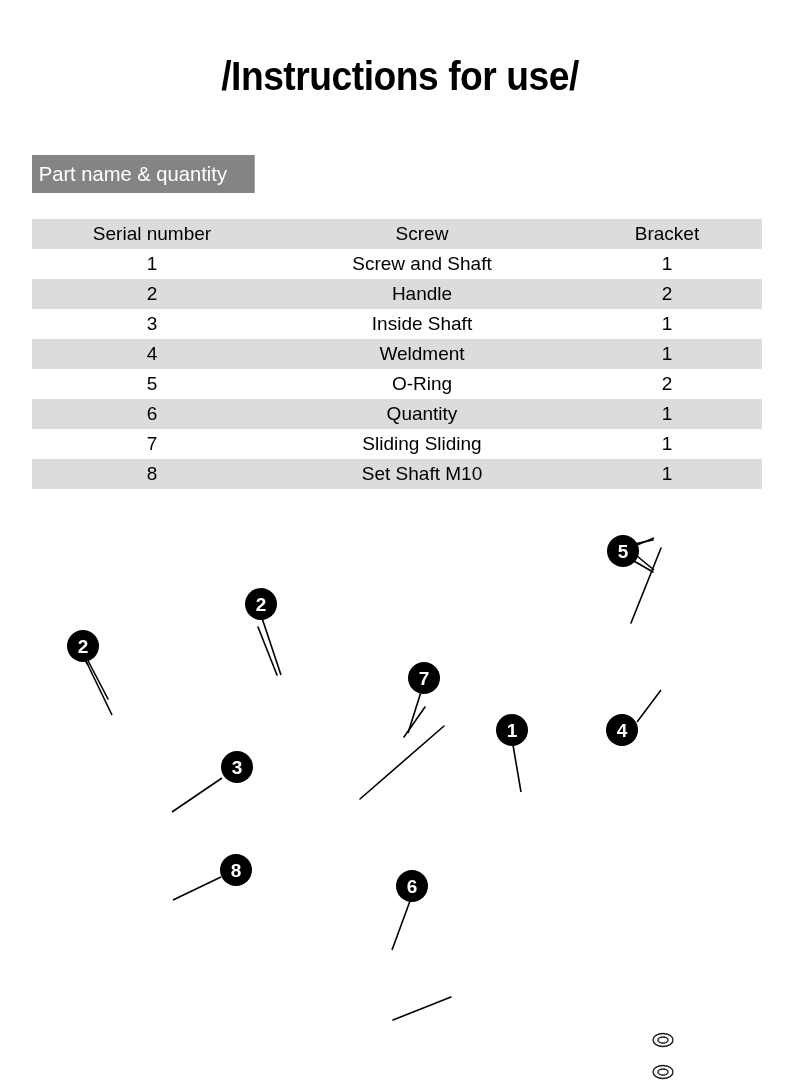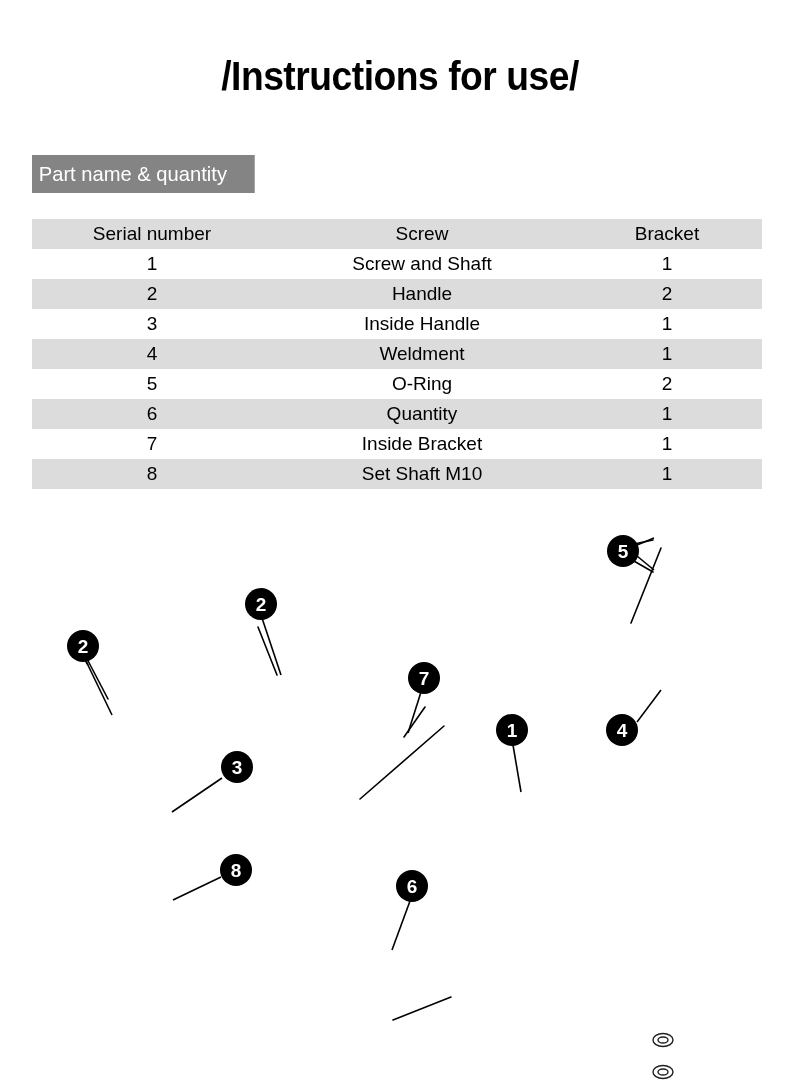--- a/index.html
+++ b/index.html
@@ -118,41 +118,41 @@
       <td>Screw and Shaft</td>
       <td>1</td>
     </tr>
     <tr>
       <td>2</td>
       <td>Handle</td>
       <td>2</td>
     </tr>
     <tr>
       <td>3</td>
-      <td>Inside Handle</td>
+      <td>Inside Shaft</td>
       <td>1</td>
     </tr>
     <tr>
       <td>4</td>
       <td>Weldment</td>
       <td>1</td>
     </tr>
     <tr>
       <td>5</td>
       <td>O-Ring</td>
       <td>2</td>
     </tr>
     <tr>
       <td>6</td>
       <td>Quantity</td>
       <td>1</td>
     </tr>
     <tr>
       <td>7</td>
-      <td>Inside Bracket</td>
+      <td>Sliding Sliding</td>
       <td>1</td>
     </tr>
     <tr>
       <td>8</td>
       <td>Set Shaft M10</td>
       <td>1</td>
     </tr>
   </tbody>
 </table>
 

